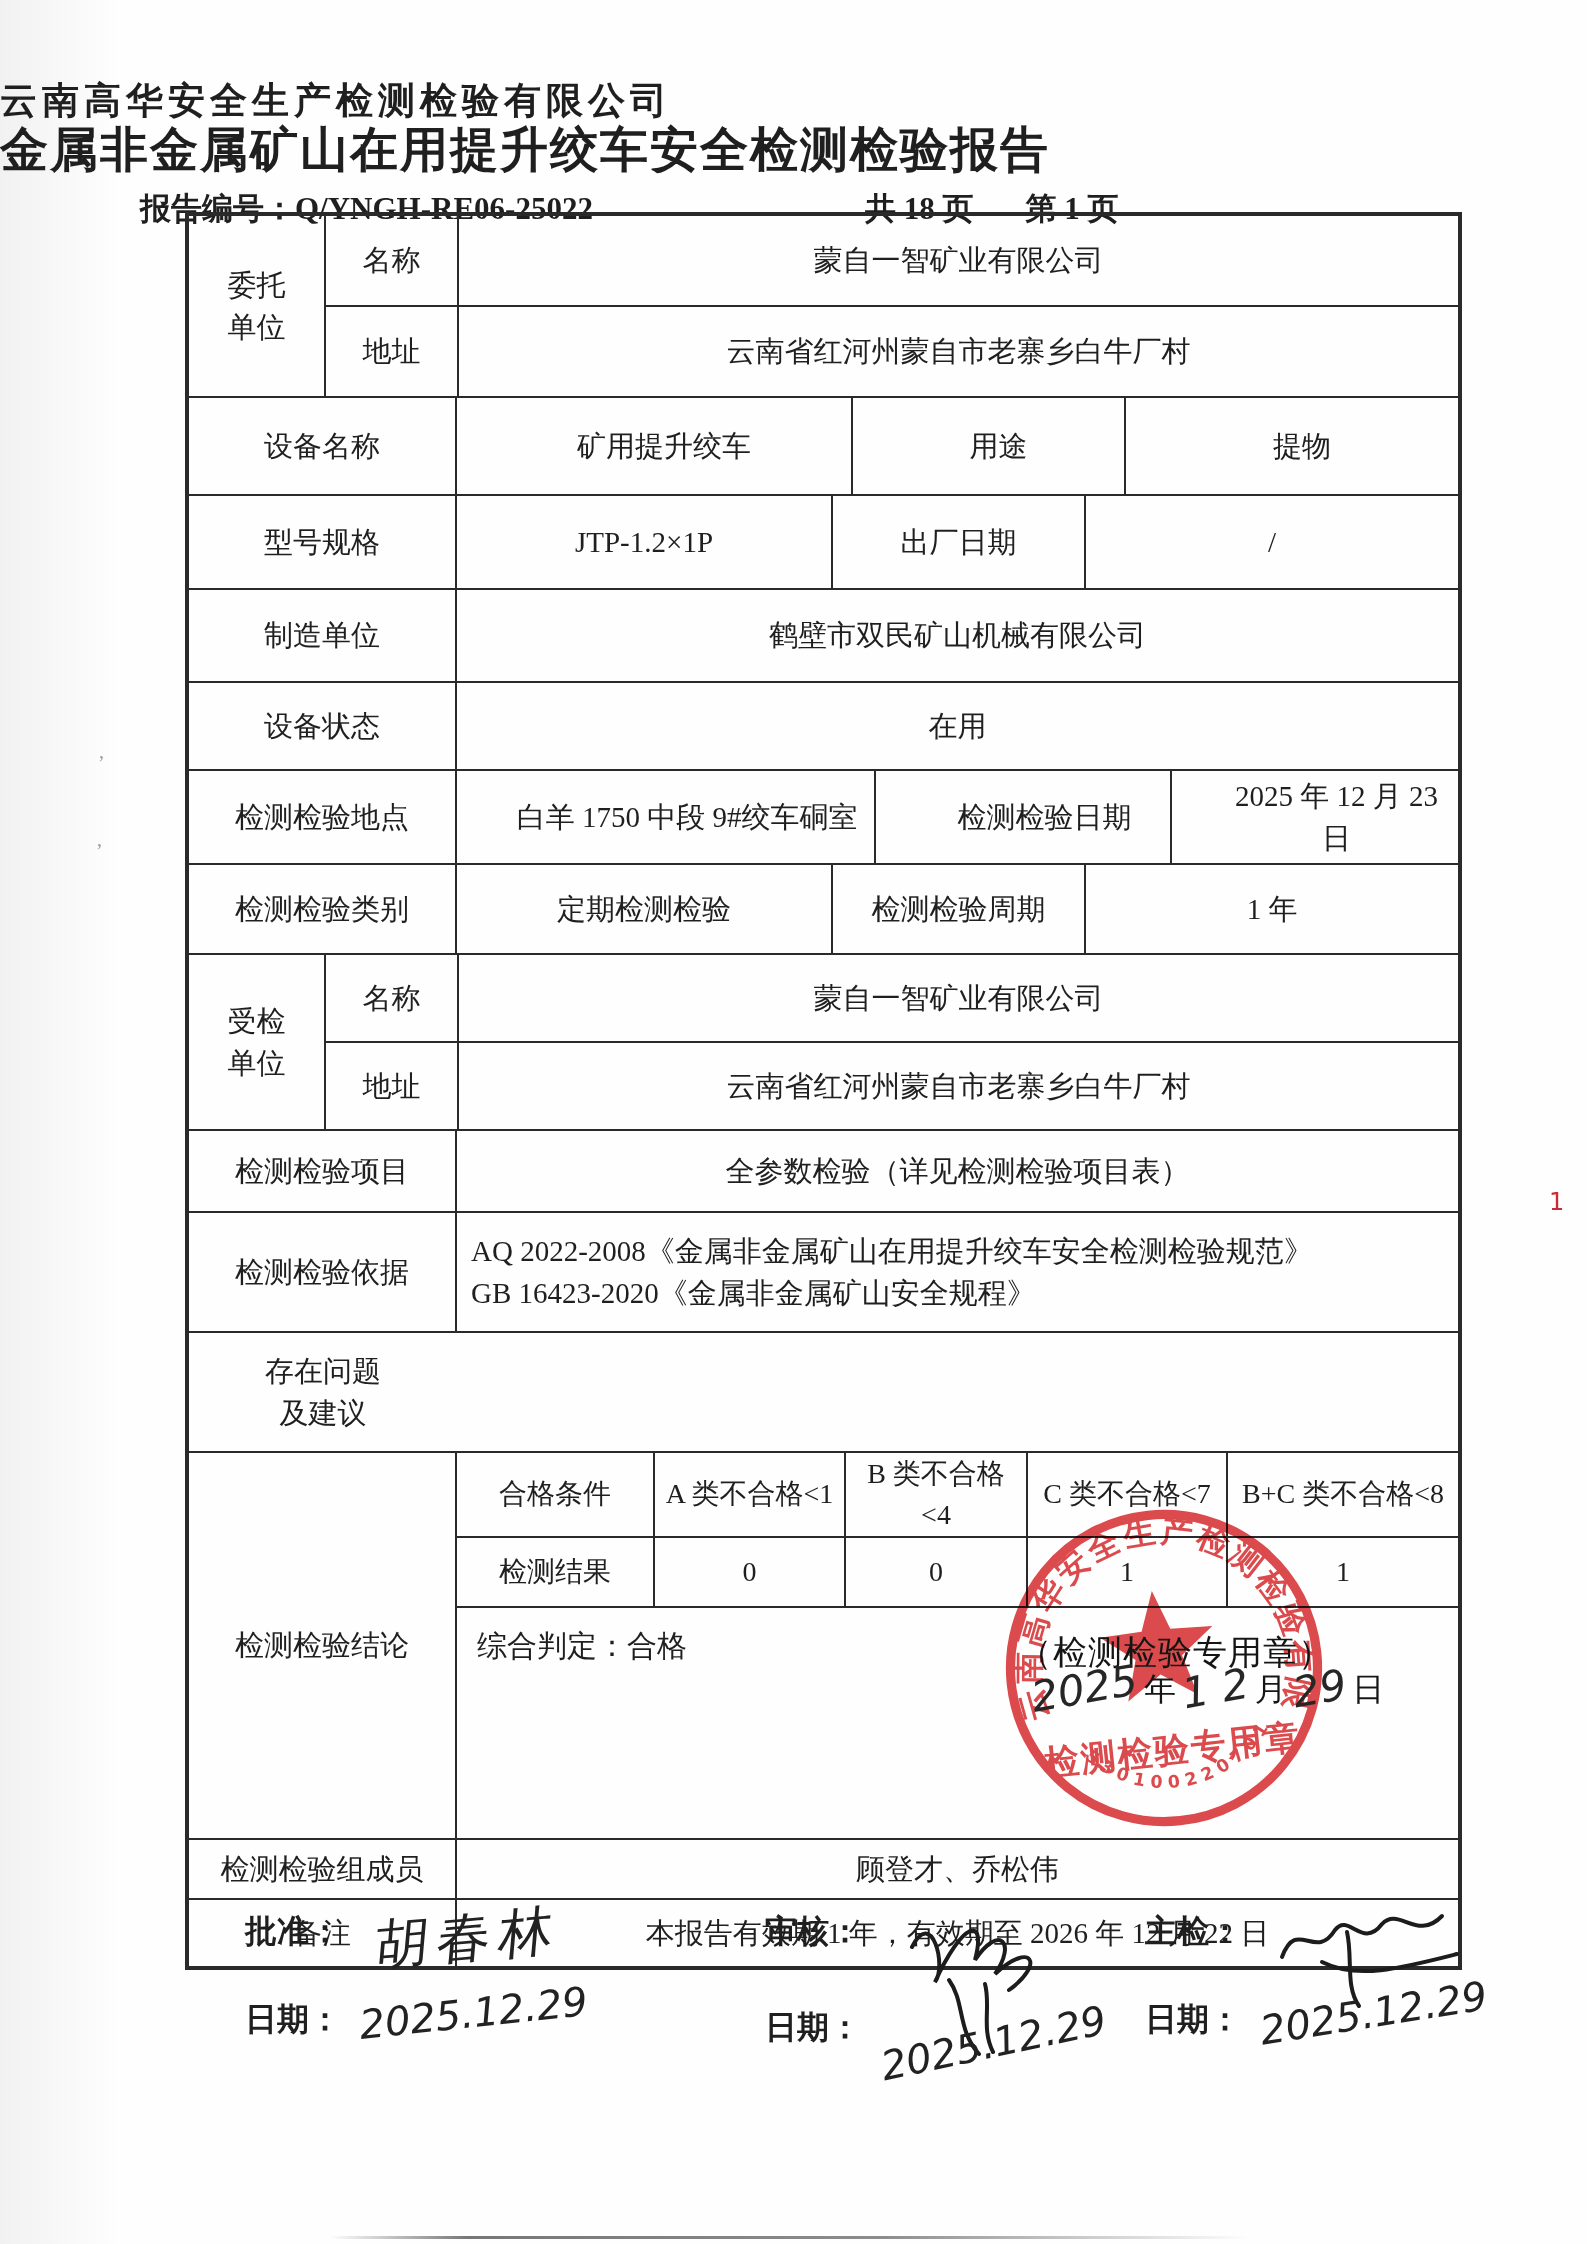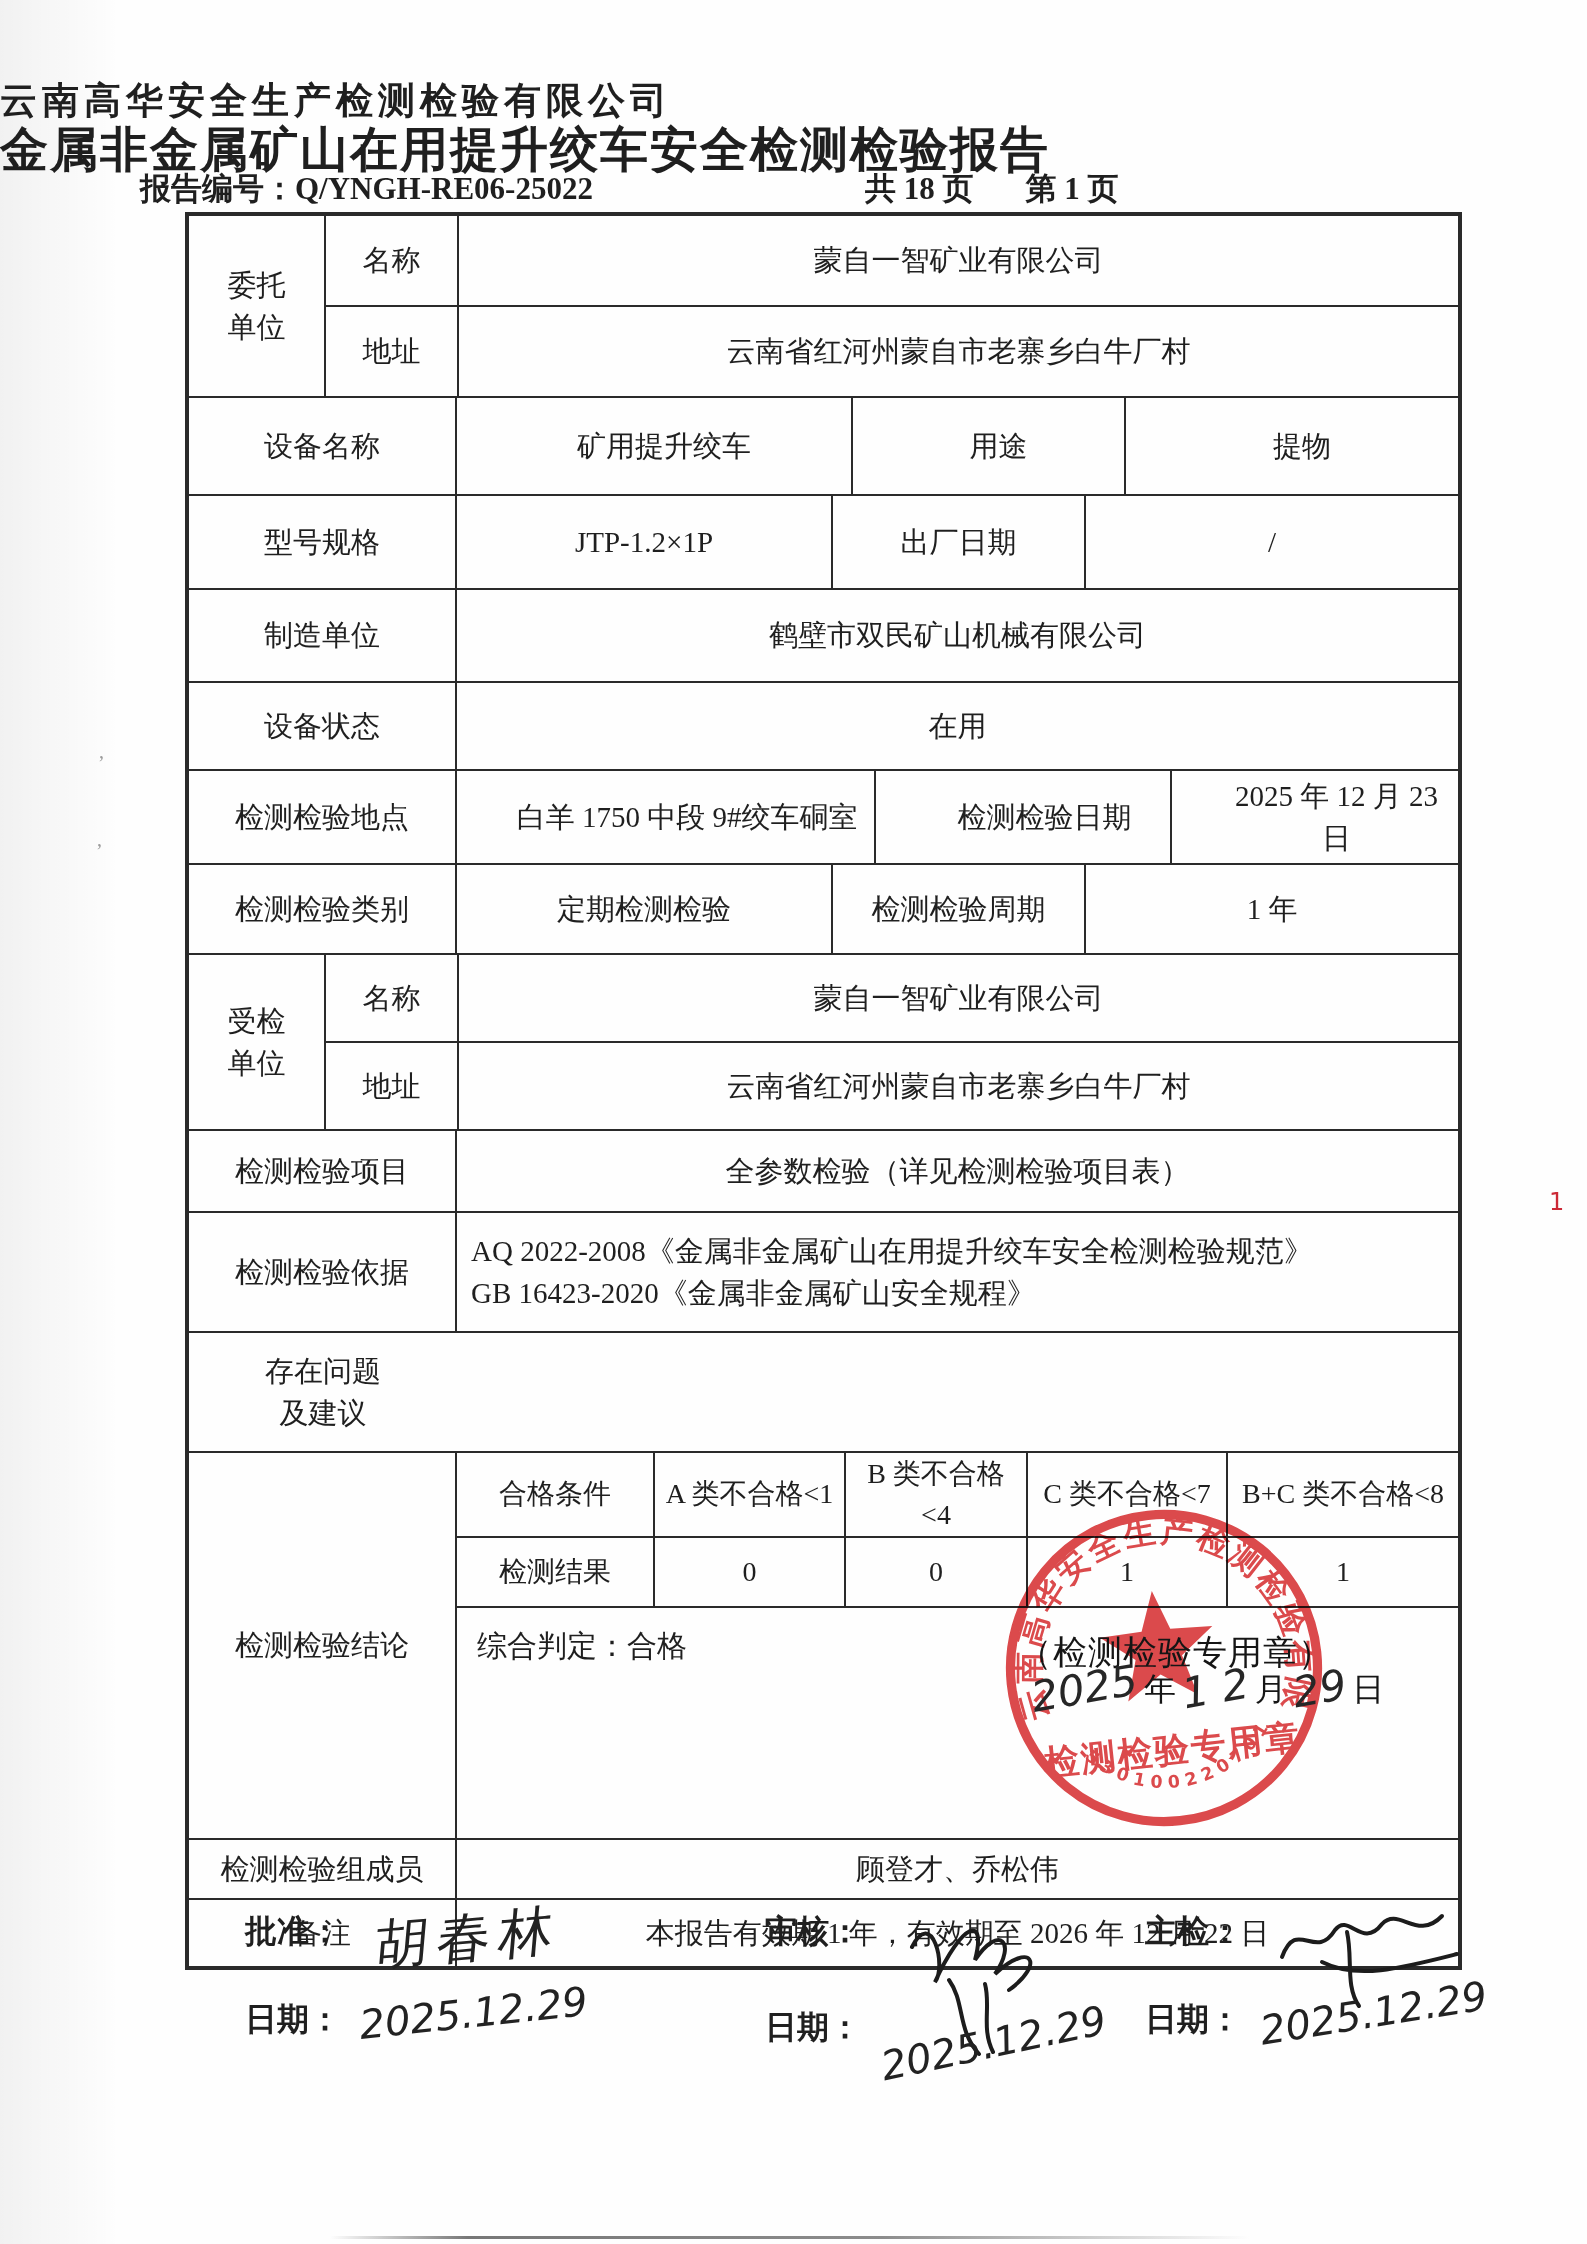--- a/index.html
+++ b/index.html
@@ -8,21 +8,21 @@
     background:#fefefe; overflow:hidden; color:#1f1f1f;
     font-family:"Liberation Serif","DejaVu Serif",serif;
   }
   .page::before{ 
     content:""; position:absolute; left:0; top:0; width:120px; height:100%;
     background:linear-gradient(to right, rgba(0,0,0,0.05), rgba(0,0,0,0));
     pointer-events:none;
   }
   .org-name{ position:absolute; left:0; top:76px; width:100%; font-size:37px; font-weight:bold; letter-spacing:5px;}
   .report-title{ position:absolute; left:0; top:118px; width:100%; font-size:48px; font-weight:bold; letter-spacing:2px;}
-  .report-meta{ position:absolute; left:140px; top:168px; width:1310px; font-size:31px; font-weight:bold; display:flex;}
+  .report-meta{ position:absolute; left:140px; top:188px; width:1310px; font-size:31px; font-weight:bold; display:flex;}
   .report-no{ white-space:nowrap;}
   .page-count{ position:absolute; left:725px; display:flex; gap:52px; white-space:nowrap;}
 
   
   .tbl{
     position:absolute; left:185px; top:212px; width:1277px;
     border:4px solid #2a2a2a; box-sizing:border-box;
     font-size:29px; line-height:1.45;
   }
   .trow{ display:flex; border-bottom:2px solid #2a2a2a; box-sizing:border-box;}

